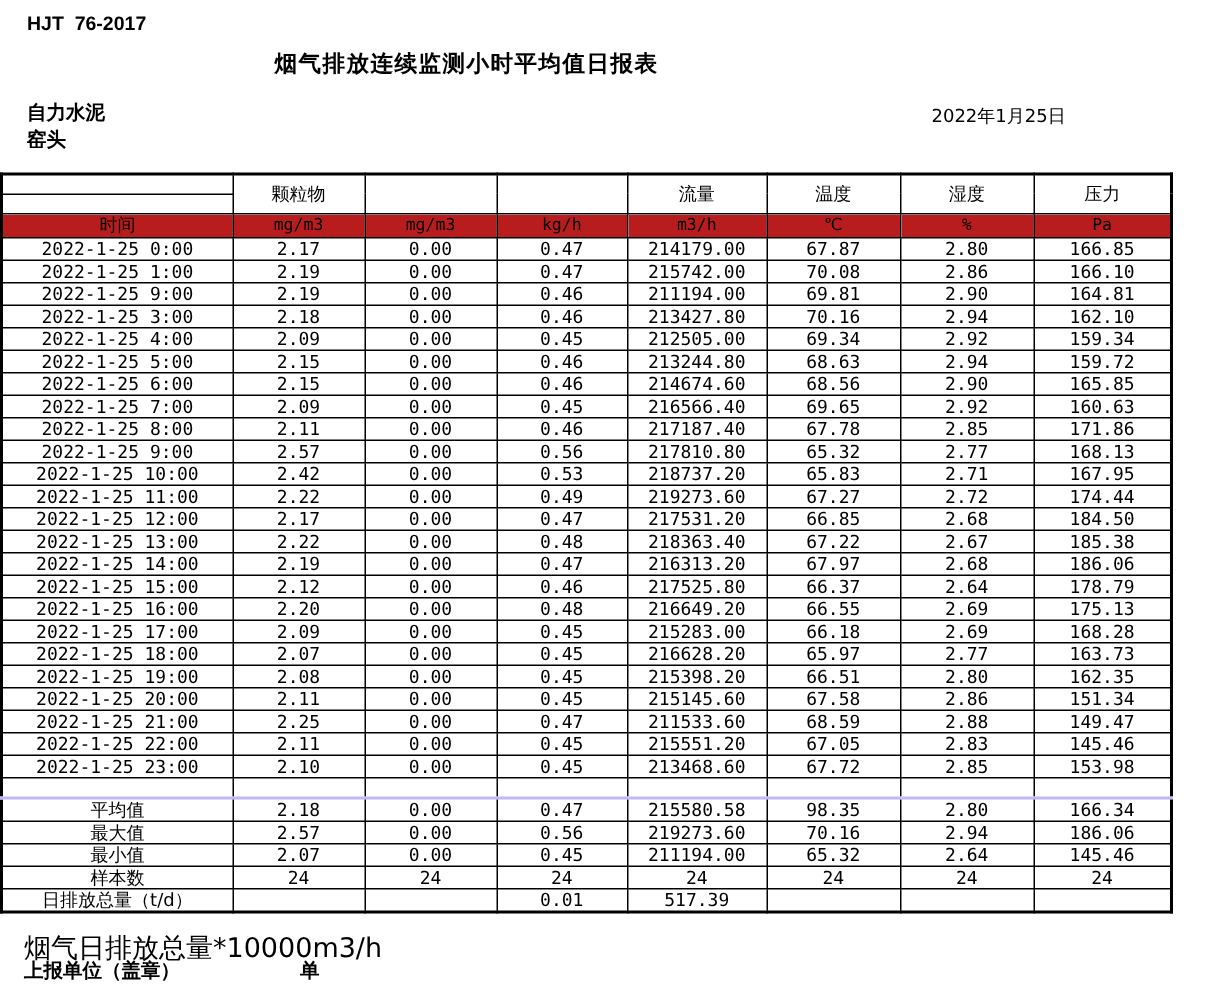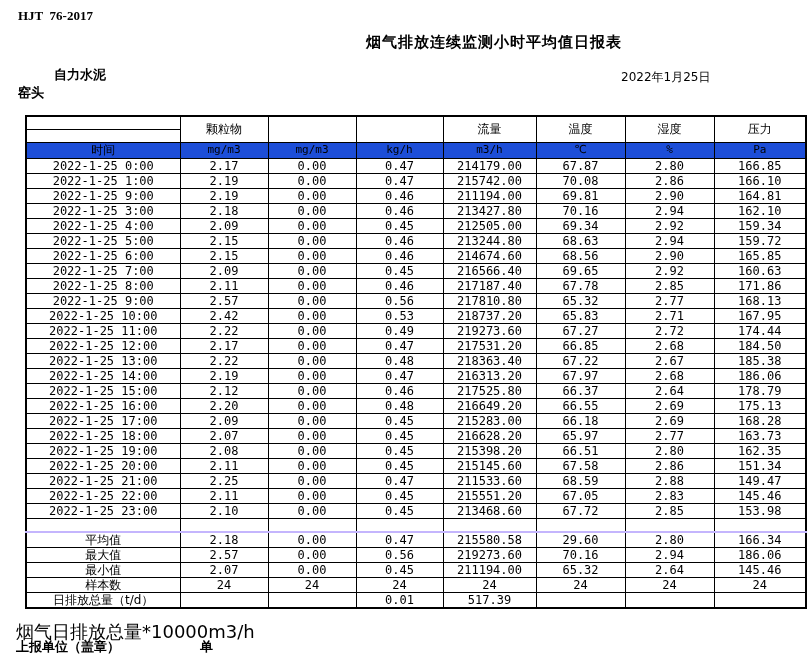--- a/index.html
+++ b/index.html
@@ -9,43 +9,43 @@
     background: #ffffff;
     color: #000000;
     font-family: "DejaVu Sans", "Liberation Sans", sans-serif;
     position: relative;
     overflow: hidden;
   }
   .std-code {
     position: absolute; left: 18px; top: 8px;
     font-size: 13px; font-weight: bold;
     white-space: pre;
-    font-family: Liberation Serif, serif;
+    font-family: Liberation Sans, sans-serif;
   }
   .report-title {
     position: absolute; left: 0; top: 33px; width: 622px;
-    text-align: right;
+    text-align: center;
     font-size: 15px; font-weight: bold;
     letter-spacing: 1px;
   }
   .company-name {
     position: absolute; left: 18px; top: 66px;
-    font-size: 13px; font-weight: bold; margin-left: 36px;
+    font-size: 13px; font-weight: bold;
   }
   .station-name {
     position: absolute; left: 18px; top: 84px;
     font-size: 13px; font-weight: bold; text-align: center;
   }
   .report-date {
     position: absolute; left: 621px; top: 69px;
     font-size: 12px;
     text-align: right;
   }
   table.report {
-    position: absolute; left: 25px; top: 115px;
+    position: absolute; left: 0; top: 115px;
     width: 780px;
     border-collapse: collapse;
     table-layout: fixed;
   }
   table.report { border: 2px solid #000; }
   table.report td {
     border: 1px solid #000;
     padding: 0 2px;
     text-align: center;
     vertical-align: middle;
@@ -55,21 +55,21 @@
     overflow: hidden;
     white-space: nowrap;
   }
   td.num {
     font-family: "DejaVu Sans Mono", "DejaVu Sans", monospace;
     font-size: 11px;
   }
   tr.group-a td, tr.group-b td { height: 13px; }
   tr.group-a td.glabel { font-size: 12px; }
   tr.units td {
-    background: #1d4ed8;
+    background: #b91c1c;
     height: 16px;
   }
   tr.units td.num { font-size: 11px; }
   tr.spacer-row td { height: 14px; }
   tr.summary-first td { border-top: 2px solid #c4b5fd; }
   .footer-note {
     position: absolute; left: 16px; top: 620px;
     font-size: 18px; font-weight: normal;
   }
   .footer-line2 {
@@ -371,21 +371,21 @@
         <td></td>
         <td></td>
         <td></td>
       </tr>
       <tr class="summary-first">
         <td>平均值</td>
         <td class="num">2.18</td>
         <td class="num">0.00</td>
         <td class="num">0.47</td>
         <td class="num">215580.58</td>
-        <td class="num">29.60</td>
+        <td class="num">98.35</td>
         <td class="num">2.80</td>
         <td class="num">166.34</td>
       </tr>
       <tr>
         <td>最大值</td>
         <td class="num">2.57</td>
         <td class="num">0.00</td>
         <td class="num">0.56</td>
         <td class="num">219273.60</td>
         <td class="num">70.16</td>

